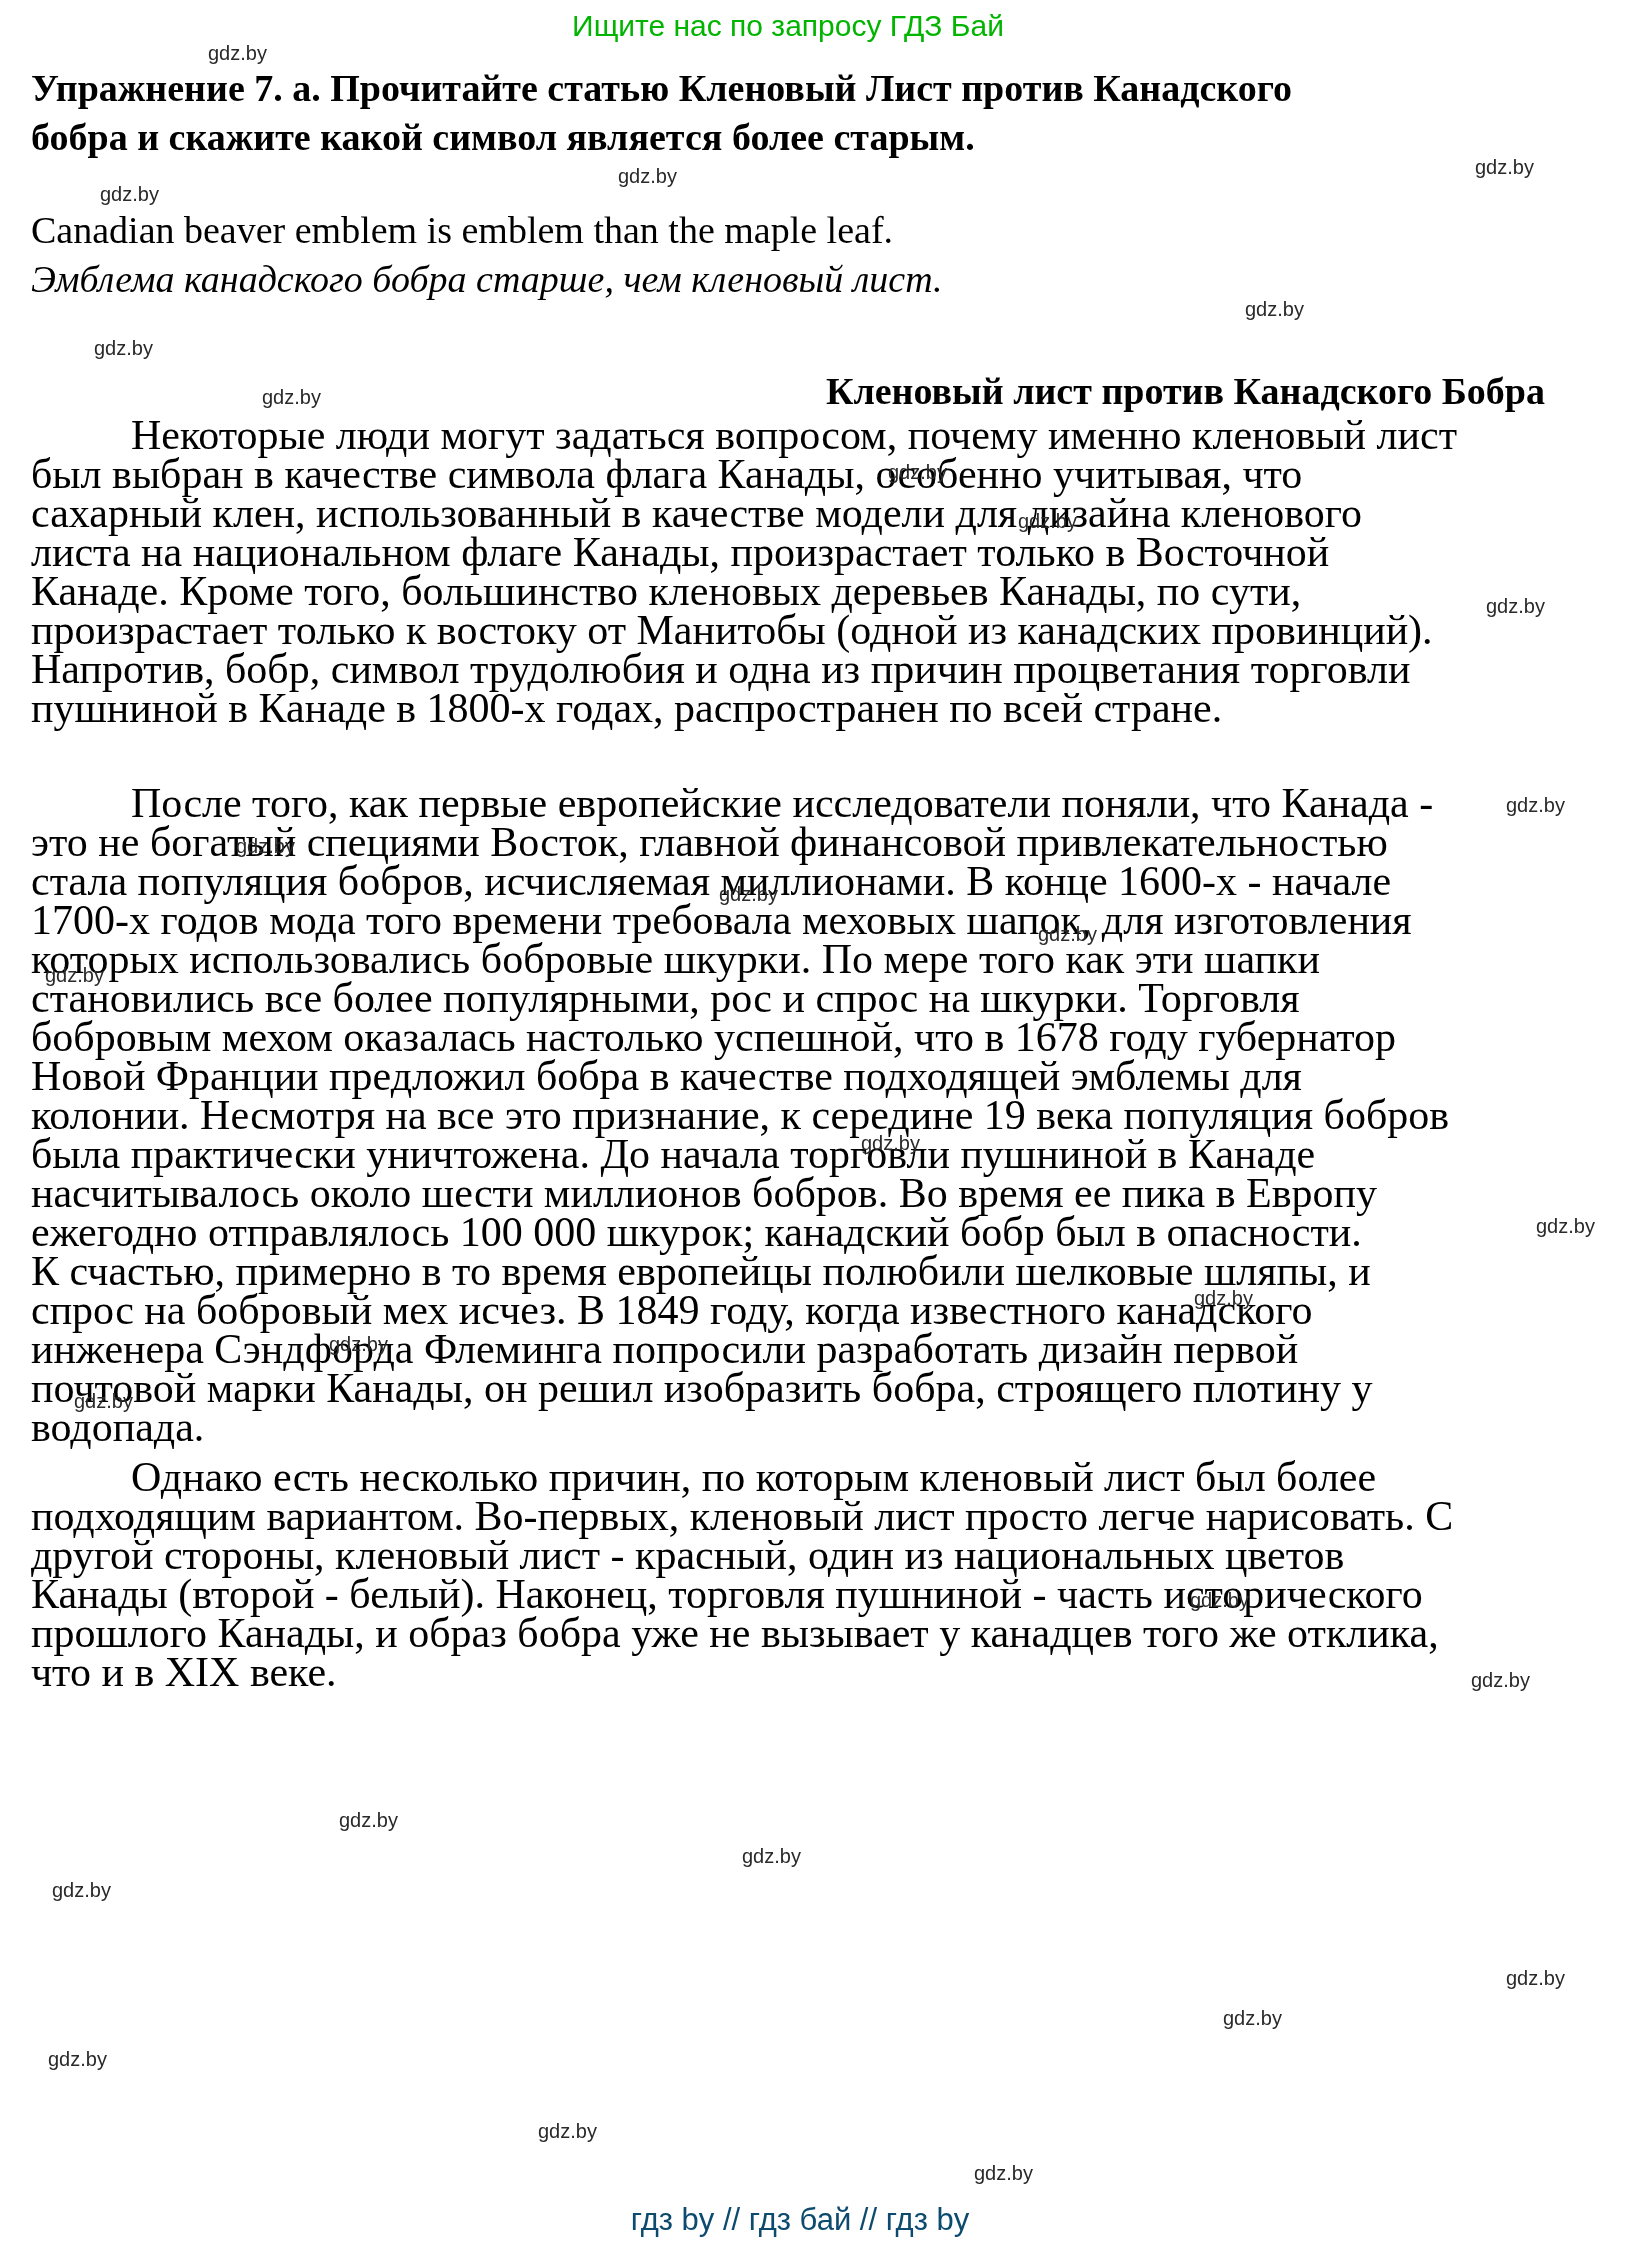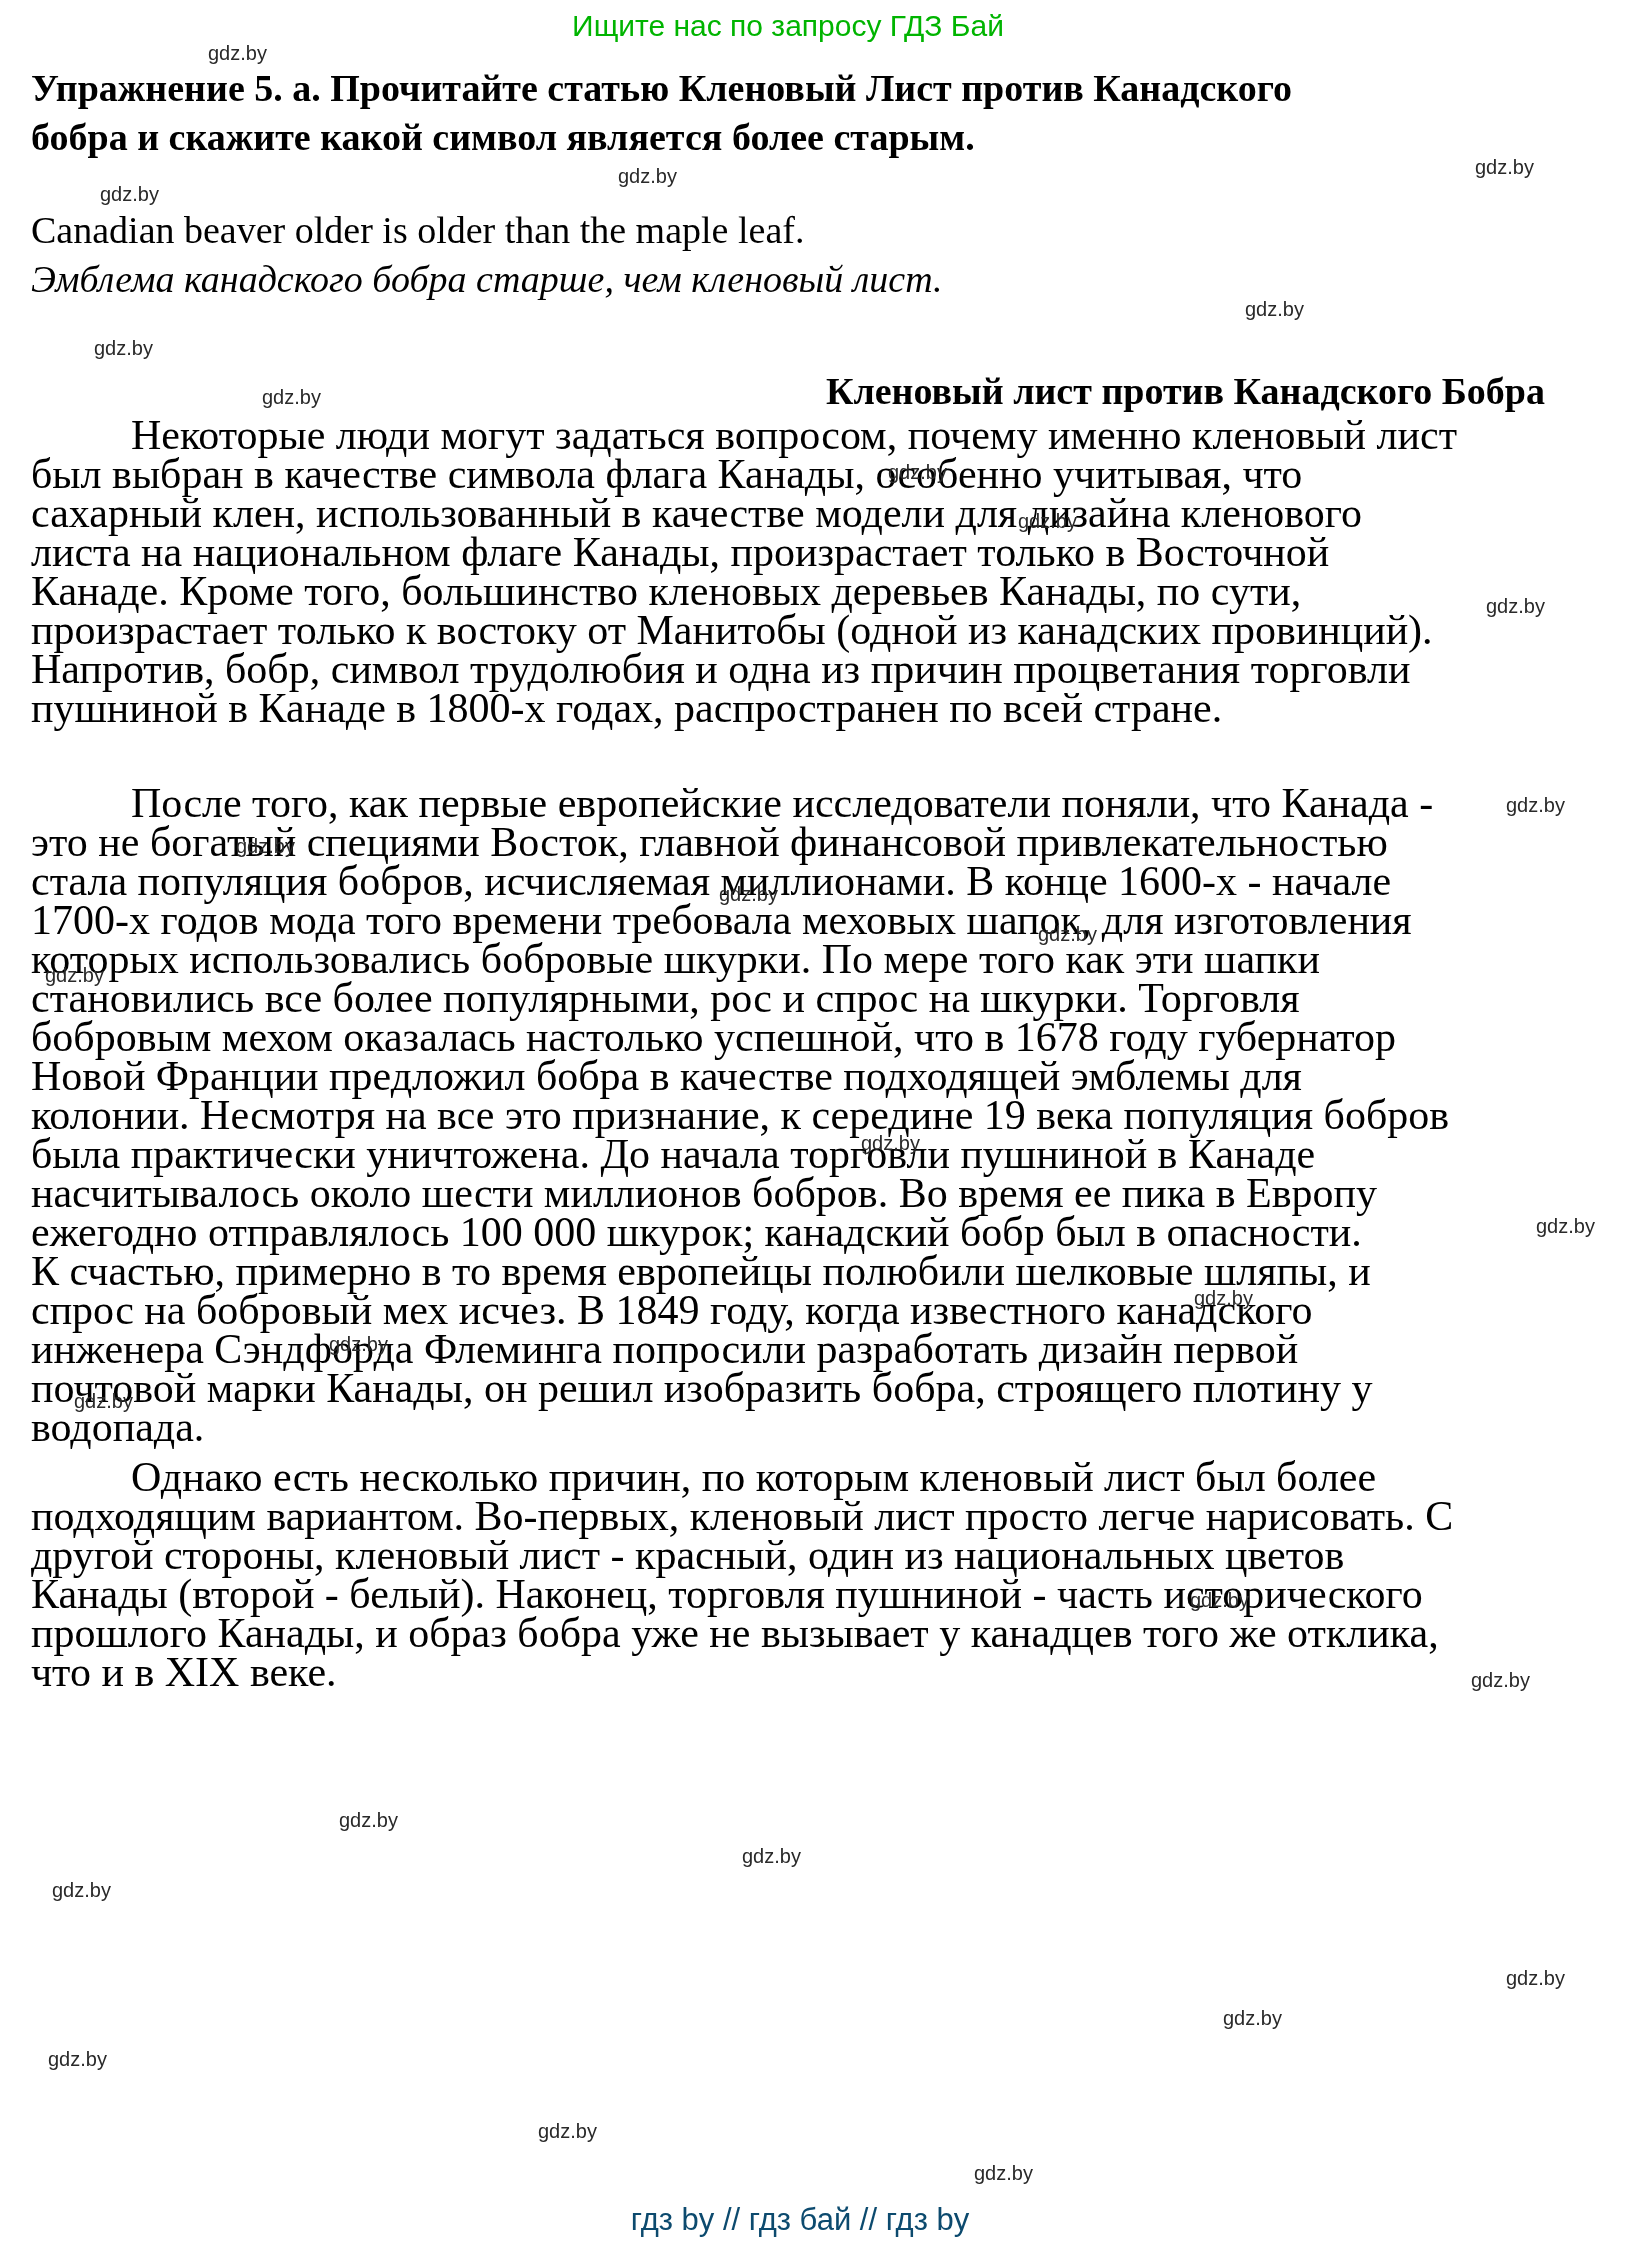--- a/index.html
+++ b/index.html
@@ -86,24 +86,24 @@
     white-space: nowrap;
   }
 </style>
 </head>
 <body>
 
 <div class="page">
 
   <div class="hint-top">Ищите нас по запросу ГДЗ Бай</div>
 
-  <div class="exercise-heading">Упражнение 5. а. Прочитайте статью Кленовый Лист против Канадского
+  <div class="exercise-heading">Упражнение 7. а. Прочитайте статью Кленовый Лист против Канадского
 бобра и скажите какой символ является более старым.</div>
 
-  <div class="answer-en">Canadian beaver older is older than the maple leaf.</div>
+  <div class="answer-en">Canadian beaver emblem is emblem than the maple leaf.</div>
 
   <div class="answer-ru">Эмблема канадского бобра старше, чем кленовый лист.</div>
 
   <div class="article-title">Кленовый лист против Канадского Бобра</div>
 
   <div class="para para-1">Некоторые люди могут задаться вопросом, почему именно кленовый лист
 был выбран в качестве символа флага Канады, особенно учитывая, что
 сахарный клен, использованный в качестве модели для дизайна кленового
 листа на национальном флаге Канады, произрастает только в Восточной
 Канаде. Кроме того, большинство кленовых деревьев Канады, по сути,

